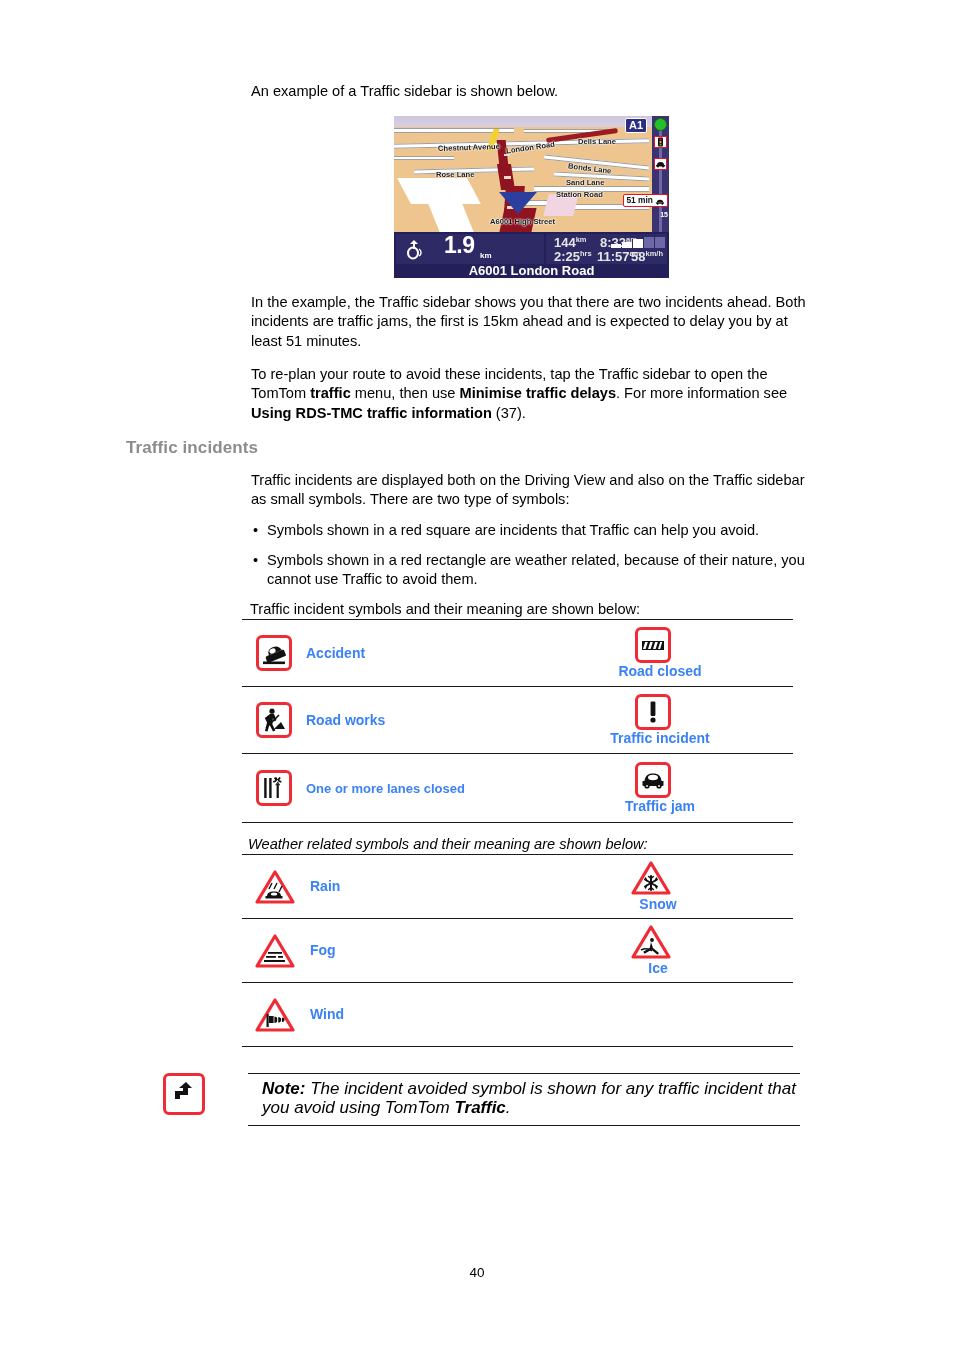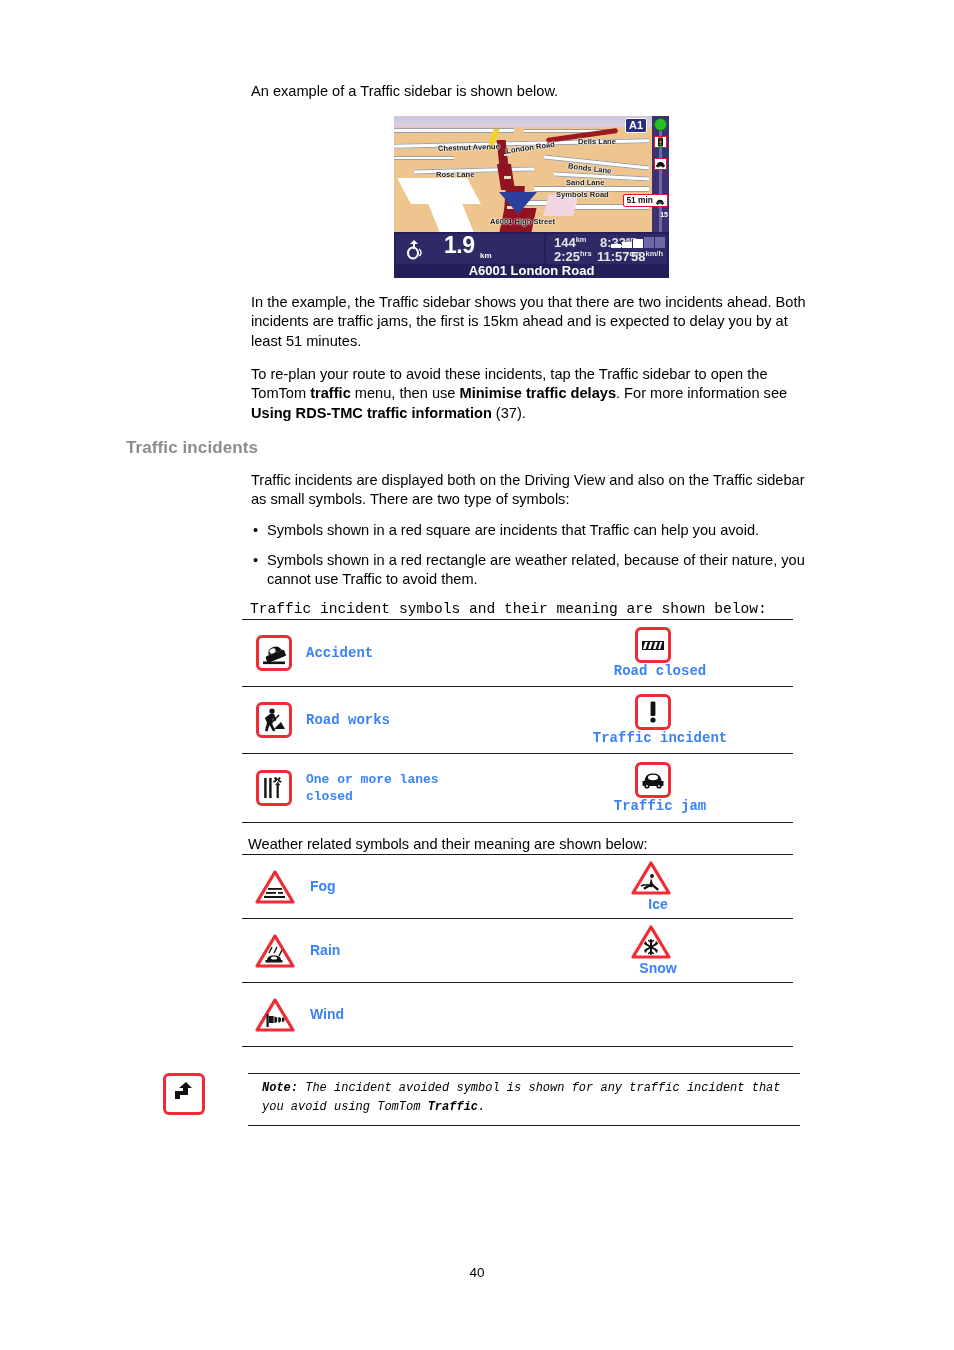--- a/index.html
+++ b/index.html
@@ -307,26 +307,25 @@
     align-items: center;
     justify-content: center;
   }
   .note-block {
     position: absolute;
     left: 248px;
     top: 1073px;
     width: 552px;
   }
   .note-text {
-    font-size: 12px;
+    font-size: 17px;
     line-height: 19px;
     font-style: italic;
     padding-top: 5px;
     padding-left: 14px;
-    font-family: Liberation Mono, monospace;
   }
   .note-text b { font-weight: bold; font-style: italic; }
 
   .page-number {
     position: absolute;
     left: 0; right: 0;
     top: 1265px;
     text-align: center;
     font-size: 13.5px;
     color: #000;
@@ -376,21 +375,21 @@
                   border-bottom:22px solid #2c3e9e; transform:rotate(180deg);"></div>
 
       <div style="position:absolute; left:152px; top:78px; width:30px; height:22px; background:#f2d5e2; transform:skewX(-14deg);"></div>
 
       <div class="nav-label" style="left:44px; top:27px; transform:rotate(-2deg);">Chestnut Avenue</div>
       <div class="nav-label" style="left:112px; top:27px; transform:rotate(-8deg);">London Road</div>
       <div class="nav-label" style="left:184px; top:21px;">Dells Lane</div>
       <div class="nav-label" style="left:42px; top:54px;">Rose Lane</div>
       <div class="nav-label" style="left:174px; top:48px; transform:rotate(7deg);">Bonds Lane</div>
       <div class="nav-label" style="left:172px; top:62px;">Sand Lane</div>
-      <div class="nav-label" style="left:162px; top:74px;">Symbols Road</div>
+      <div class="nav-label" style="left:162px; top:74px;">Station Road</div>
       <div class="nav-label" style="left:96px; top:101px;">A6001 High Street</div>
 
       <div class="nav-road-badge">A1</div>
 
       <div class="nav-sidebar">
         <div class="nav-sidebar-line"></div>
         <div class="nav-green-dot"></div>
 
         <div class="sb-icon" style="top:20px;">
           <svg width="11" height="10" viewBox="0 0 11 10">
@@ -478,21 +477,21 @@
 
   <div class="bullet-row" style="left:253px; top:521px; width:568px;">
     <span class="bullet-dot">•</span>
     <span class="bullet-text">Symbols shown in a red square are incidents that Traffic can help you avoid.</span>
   </div>
   <div class="bullet-row" style="left:253px; top:551px; width:556px;">
     <span class="bullet-dot">•</span>
     <span class="bullet-text">Symbols shown in a red rectangle are weather related, because of their nature, you cannot use Traffic to avoid them.</span>
   </div>
 
-  <div class="table" style="left:242px; top:601px; width:551px;font-family:Liberation Mono, monospace;">
+  <div class="table" style="left:242px; top:601px; width:551px;">
     <div class="table-caption">Traffic incident symbols and their meaning are shown below:</div>
     <hr class="hr">
 
     <div class="sym-row" style="height:66px;">
       <div class="sym-cell c1">
         <div class="icon-box">
           <svg width="26" height="26" viewBox="0 0 26 26">
             <g transform="rotate(-22 13 12)">
               <path d="M5 13 h16 a2 2 0 0 1 2 2 v4 a1 1 0 0 1-1 1 H4 a1 1 0 0 1-1-1 v-4 a2 2 0 0 1 2-2z" fill="#111"></path>
               <path d="M7 13 c0.5-4 2-6 6.5-6 C18 7 20 9 21 13 z" fill="#111"></path>
@@ -566,22 +565,66 @@
             <circle cx="7" cy="19" r="0.9" fill="#fff"></circle>
             <circle cx="19" cy="19" r="0.9" fill="#fff"></circle>
           </svg>
         </div>
         <div class="sym-label">Traffic jam</div>
       </div>
     </div>
   </div>
 
   <div class="table" style="left:242px; top:836px; width:551px;">
-    <div class="table-caption" style="padding-left:6px;">Weather related symbols and their meaning are shown below:</div>
+    <div class="table-caption" style="padding-left:6px;font-style:italic;">Weather related symbols and their meaning are shown below:</div>
     <hr class="hr">
+
+    <div class="sym-row" style="height:63px;">
+      <div class="sym-cell c1" style="padding-left:12px;">
+        <div class="icon-tri">
+          <svg width="42" height="36" viewBox="0 0 42 36">
+            <path d="M21 3 L39 33 H3 Z" fill="#fff" stroke="#ef2b35" stroke-width="3.2" stroke-linejoin="round"></path>
+            <g fill="#111">
+              <path d="M11.5 27 h17 v2.5 h-17z"></path>
+              <path d="M13 27 c0.4-3 2-4.6 7-4.6 s6.6 1.6 7 4.6z"></path>
+              <ellipse cx="20" cy="25" rx="3.2" ry="1.6" fill="#fff"></ellipse>
+            </g>
+            <g stroke="#111" stroke-width="1.4">
+              <line x1="18" y1="14" x2="15" y2="20"></line>
+              <line x1="23" y1="14" x2="20" y2="20"></line>
+              <line x1="28" y1="17" x2="25" y2="23"></line>
+            </g>
+          </svg>
+        </div>
+        <div class="sym-label">Rain</div>
+      </div>
+      <div class="sym-cell c2" style="padding-left:8px;">
+        <div class="icon-tri">
+          <svg width="42" height="36" viewBox="0 0 42 36">
+            <path d="M21 3 L39 33 H3 Z" fill="#fff" stroke="#ef2b35" stroke-width="3.2" stroke-linejoin="round"></path>
+            <g stroke="#111" stroke-width="2" stroke-linecap="round">
+              <line x1="21" y1="16" x2="21" y2="30"></line>
+              <line x1="15" y1="19.5" x2="27" y2="26.5"></line>
+              <line x1="27" y1="19.5" x2="15" y2="26.5"></line>
+            </g>
+            <g stroke="#111" stroke-width="1.5" stroke-linecap="round">
+              <line x1="21" y1="18.5" x2="18.6" y2="16.5"></line>
+                <line x1="21" y1="18.5" x2="23.4" y2="16.5"></line>
+              <line x1="21" y1="27.5" x2="18.6" y2="29.5"></line>
+                <line x1="21" y1="27.5" x2="23.4" y2="29.5"></line>
+              <line x1="16.6" y1="20.6" x2="15.5" y2="18"></line>
+                <line x1="25.4" y1="25.4" x2="26.5" y2="28"></line>
+              <line x1="25.4" y1="20.6" x2="26.5" y2="18"></line>
+                <line x1="16.6" y1="25.4" x2="15.5" y2="28"></line>
+            </g>
+          </svg>
+        </div>
+        <div class="sym-label">Snow</div>
+      </div>
+    </div>
 
     <div class="sym-row" style="height:63px;">
       <div class="sym-cell c1" style="padding-left:12px;">
         <div class="icon-tri">
           <svg width="42" height="36" viewBox="0 0 42 36">
             <path d="M21 3 L39 33 H3 Z" fill="#fff" stroke="#ef2b35" stroke-width="3.2" stroke-linejoin="round"></path>
             <g fill="#111">
               <rect x="14" y="19" width="14" height="1.8"></rect>
               <rect x="12" y="23" width="10" height="1.8"></rect>
               <rect x="24" y="23" width="5" height="1.8"></rect>
@@ -596,64 +639,20 @@
           <svg width="42" height="36" viewBox="0 0 42 36">
             <path d="M21 3 L39 33 H3 Z" fill="#fff" stroke="#ef2b35" stroke-width="3.2" stroke-linejoin="round"></path>
             <g fill="#111">
               <circle cx="22" cy="16" r="1.9"></circle>
               <path d="M21 18 l2 6 l6 5 l-1.5 1.8 l-6-5 l-7 4 l-1.3-2 l6.5-3.8z"></path>
               <path d="M11 26 q6-3 11 1" stroke="#111" stroke-width="1.4" fill="none"></path>
             </g>
           </svg>
         </div>
         <div class="sym-label">Ice</div>
-      </div>
-    </div>
-
-    <div class="sym-row" style="height:63px;">
-      <div class="sym-cell c1" style="padding-left:12px;">
-        <div class="icon-tri">
-          <svg width="42" height="36" viewBox="0 0 42 36">
-            <path d="M21 3 L39 33 H3 Z" fill="#fff" stroke="#ef2b35" stroke-width="3.2" stroke-linejoin="round"></path>
-            <g fill="#111">
-              <path d="M11.5 27 h17 v2.5 h-17z"></path>
-              <path d="M13 27 c0.4-3 2-4.6 7-4.6 s6.6 1.6 7 4.6z"></path>
-              <ellipse cx="20" cy="25" rx="3.2" ry="1.6" fill="#fff"></ellipse>
-            </g>
-            <g stroke="#111" stroke-width="1.4">
-              <line x1="18" y1="14" x2="15" y2="20"></line>
-              <line x1="23" y1="14" x2="20" y2="20"></line>
-              <line x1="28" y1="17" x2="25" y2="23"></line>
-            </g>
-          </svg>
-        </div>
-        <div class="sym-label">Rain</div>
-      </div>
-      <div class="sym-cell c2" style="padding-left:8px;">
-        <div class="icon-tri">
-          <svg width="42" height="36" viewBox="0 0 42 36">
-            <path d="M21 3 L39 33 H3 Z" fill="#fff" stroke="#ef2b35" stroke-width="3.2" stroke-linejoin="round"></path>
-            <g stroke="#111" stroke-width="2" stroke-linecap="round">
-              <line x1="21" y1="16" x2="21" y2="30"></line>
-              <line x1="15" y1="19.5" x2="27" y2="26.5"></line>
-              <line x1="27" y1="19.5" x2="15" y2="26.5"></line>
-            </g>
-            <g stroke="#111" stroke-width="1.5" stroke-linecap="round">
-              <line x1="21" y1="18.5" x2="18.6" y2="16.5"></line>
-                <line x1="21" y1="18.5" x2="23.4" y2="16.5"></line>
-              <line x1="21" y1="27.5" x2="18.6" y2="29.5"></line>
-                <line x1="21" y1="27.5" x2="23.4" y2="29.5"></line>
-              <line x1="16.6" y1="20.6" x2="15.5" y2="18"></line>
-                <line x1="25.4" y1="25.4" x2="26.5" y2="28"></line>
-              <line x1="25.4" y1="20.6" x2="26.5" y2="18"></line>
-                <line x1="16.6" y1="25.4" x2="15.5" y2="28"></line>
-            </g>
-          </svg>
-        </div>
-        <div class="sym-label">Snow</div>
       </div>
     </div>
 
     <div class="sym-row last" style="height:63px;">
       <div class="sym-cell c1" style="padding-left:12px;">
         <div class="icon-tri">
           <svg width="42" height="36" viewBox="0 0 42 36">
             <path d="M21 3 L39 33 H3 Z" fill="#fff" stroke="#ef2b35" stroke-width="3.2" stroke-linejoin="round"></path>
             <g fill="#111">
               <rect x="12.5" y="17" width="2.2" height="13"></rect>

